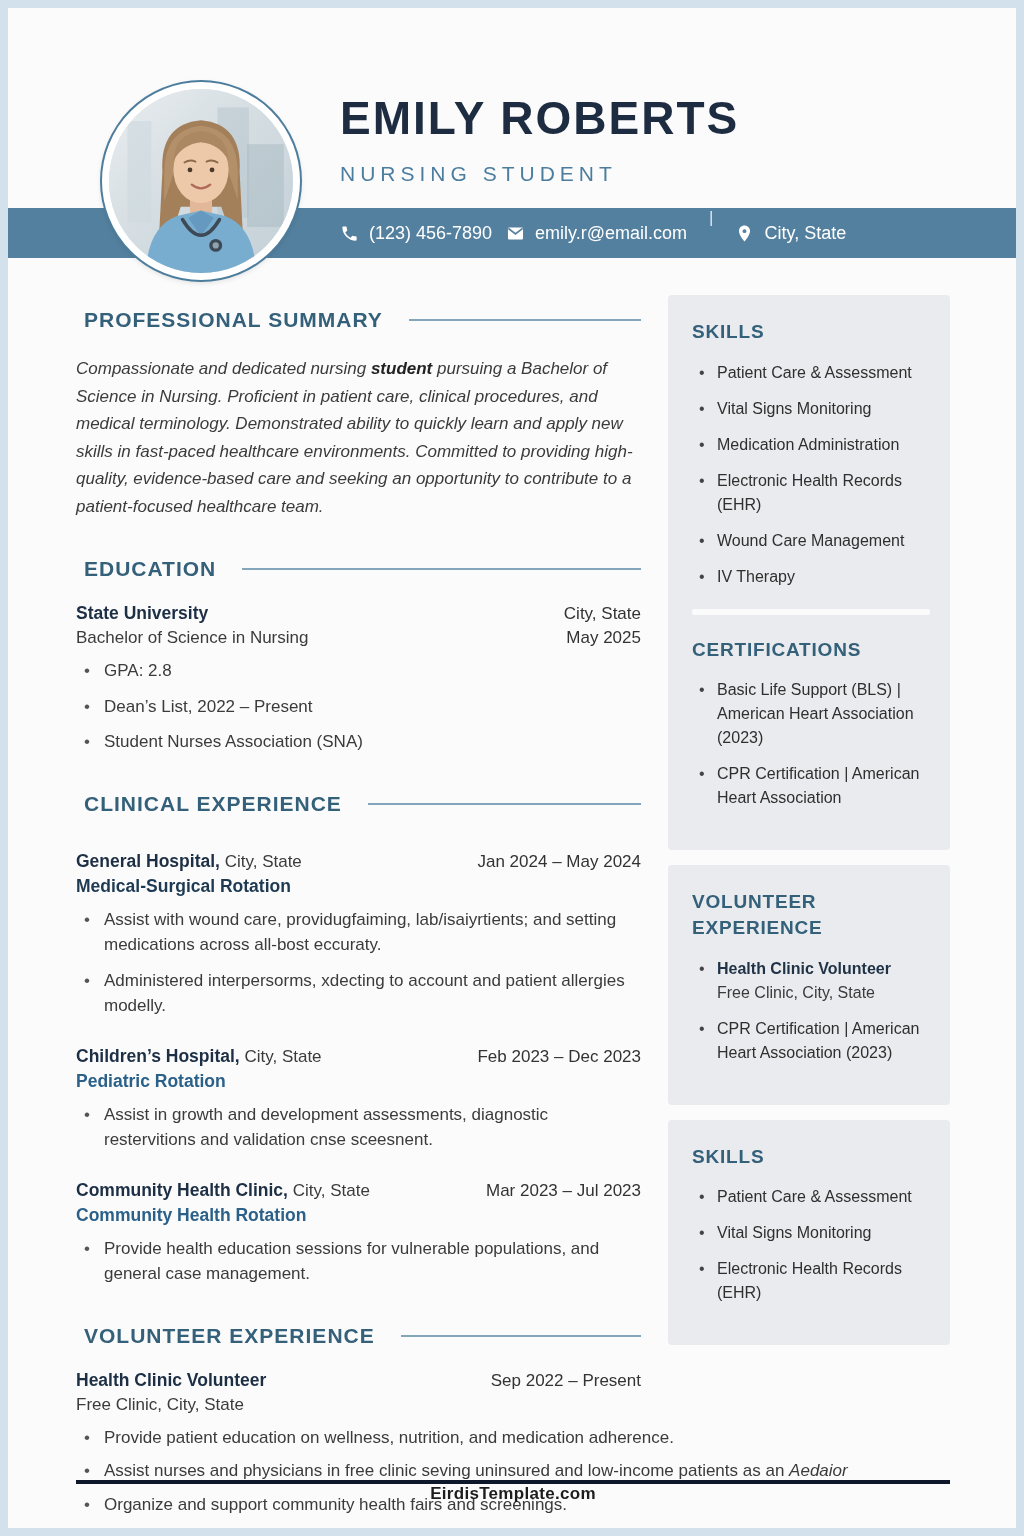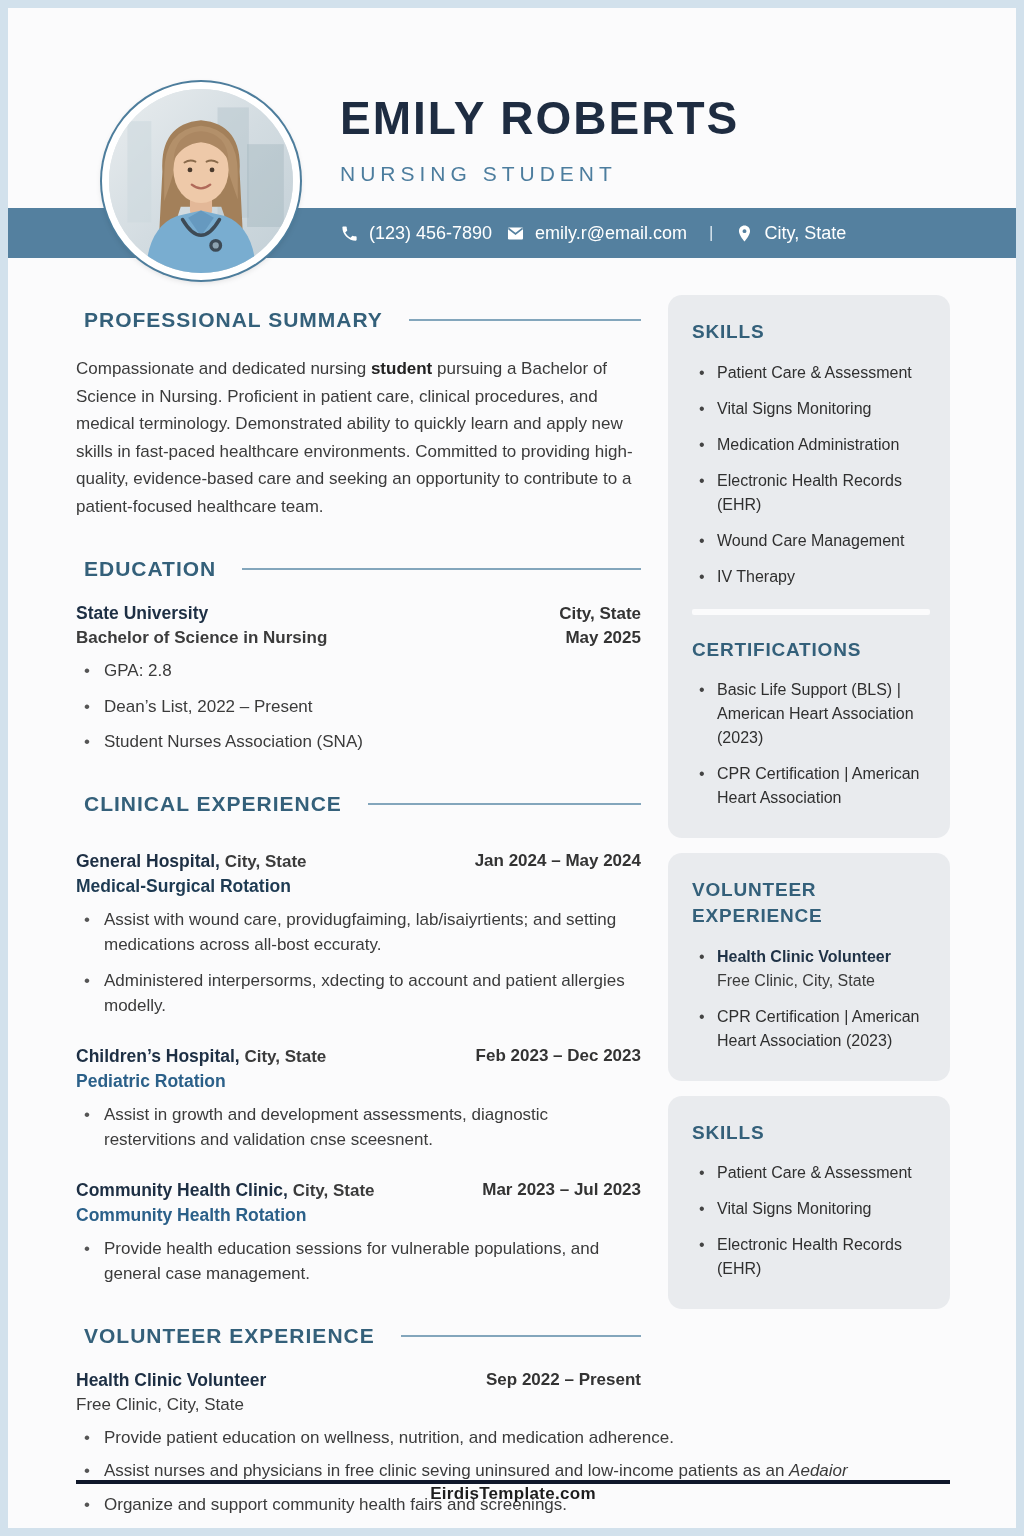--- a/index.html
+++ b/index.html
@@ -10,21 +10,21 @@
     margin:0 auto;
     background:#fbfbfc;
     border:8px solid #d2e1ec;
     font-family:"Liberation Sans","DejaVu Sans",sans-serif;
     overflow:hidden;
   }
   
   .contact-bar{
     position:absolute;left:0;right:0;top:200px;height:50px;
     background:#54809f;
-    display:flex;align-items:center;
+    display:flex;
     padding-left:332px;
     color:#fff;font-size:18px;gap:14px;
   }
   .contact-item{display:flex;align-items:center;gap:10px;white-space:nowrap;}
   .contact-sep{margin:0 8px;color:#dce8f0;font-size:17px;}
   .cicon{width:19px;height:19px;flex:0 0 auto;}
   .photo-wrap{
     position:absolute;left:94px;top:74px;width:198px;height:198px;
     border-radius:50%;
     border:7px solid #ffffff;
@@ -54,25 +54,26 @@
   .sec-head{display:flex;align-items:center;margin:0;}
   .sec-head h2{
     margin:8px;font-size:21px;font-weight:700;letter-spacing:1px;
     color:#34607a;white-space:nowrap;
   }
   .sec-head .rule{flex:1;height:2px;background:#6d96b0;margin-left:18px;opacity:.85;}
   
   .summary-text{
     margin:15px 0 0 0;font-size:17px;line-height:1.62;color:#3b3b3b;
     text-align:left;
+    font-style:italic;
   }
   .summary-text b{color:#222;}
   section{margin-bottom:29px;}
   .entry{margin-top:27px;}
-  .entry-row{display:flex;justify-content:space-between;align-items:center;font-size:17px;color:#3b3b3b;font-weight:bold;}
+  .entry-row{display:flex;justify-content:space-between;align-items:flex-end;font-size:17px;color:#3b3b3b;}
   .entry-row .left b{color:#1d2f44;font-size:17.5px;}
   .entry-row .dates{color:#333;white-space:nowrap;}
   .role{margin-top:4px;font-size:17.5px;font-weight:700;}
   .role-dark{color:#1d3a52;}
   .role-blue{color:#2b6089;}
   ul.bullets{list-style:none;margin:10px 0 0 0;padding:0;}
   ul.bullets li{
     position:relative;padding-left:28px;margin-bottom:10px;
     font-size:17px;line-height:1.5;color:#3b3b3b;
   }
@@ -83,22 +84,22 @@
   
   .edu-rows{margin-top:14px;}
   .edu-rows .entry-row{margin-bottom:4px;}
   
   .volunteer-full{width:874px;margin-top:24px;}
   .volunteer-full .head-zone{width:565px;}
   .volunteer-full ul.bullets li{margin-bottom:8px;}
   .org-line{font-size:17px;color:#3b3b3b;margin-top:3px;}
   
   .side-box{
-    background:#e9ebee;border-radius:14px;
-    padding:24px 20px 16px 24px;margin-bottom:15px;
+    background:#e9ebee;border-radius:4px;
+    padding:24px 20px 28px 24px;margin-bottom:15px;
   }
   .side-box h3{
     margin:0;font-size:19px;font-weight:700;letter-spacing:.8px;
     color:#34607a;line-height:1.35;
   }
   ul.side-list{list-style:none;margin:16px 0 0 0;padding:0;}
   ul.side-list li{
     position:relative;padding-left:25px;margin-bottom:12px;
     font-size:16px;line-height:1.5;color:#2f2f2f;
   }

